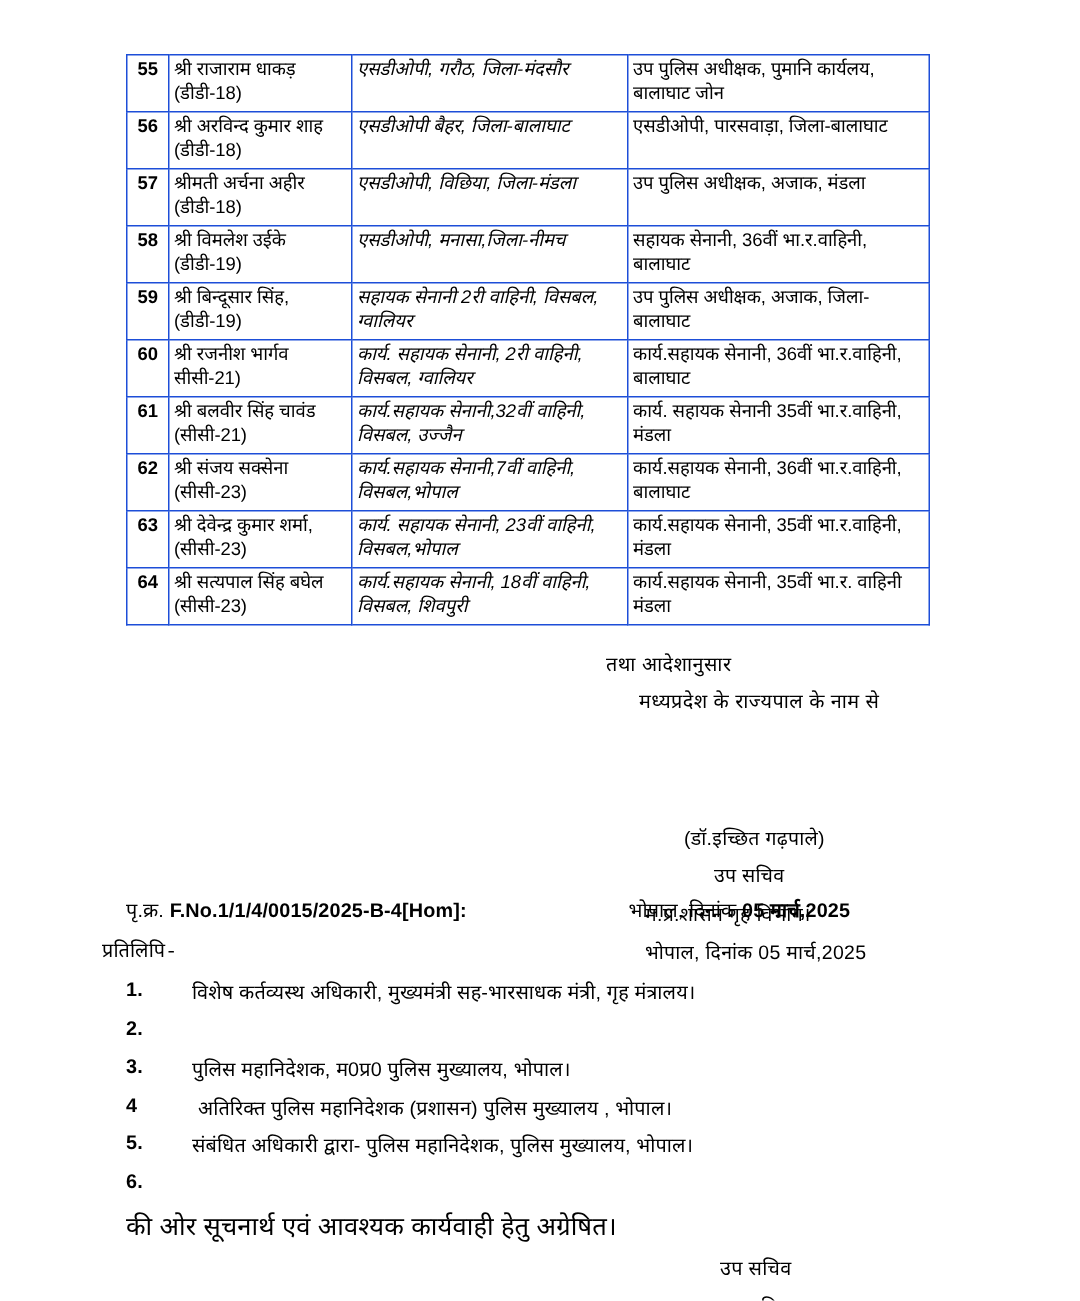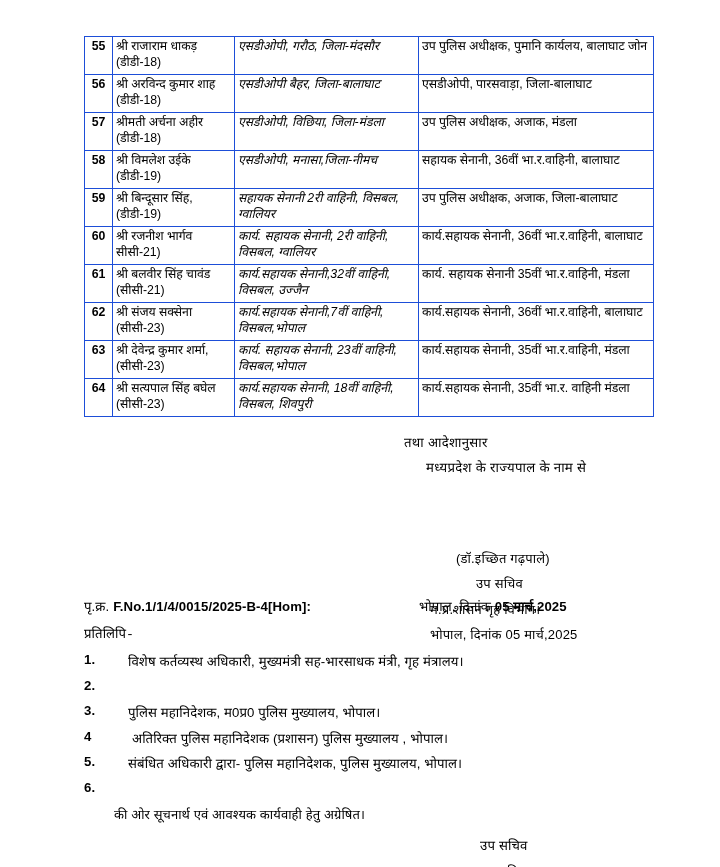--- a/index.html
+++ b/index.html
@@ -49,21 +49,21 @@
     width: 28px;
     text-align: center;
     font-weight: bold;
     font-size: 13.5px;
     vertical-align: middle;
     padding-left: 0;
     padding-right: 0;
   }
   td.col-name   { width: 122px; margin-left: 12px; }
   td.col-from   { width: 184px; font-style: italic; }
-  td.col-to     { width: 235px; }
+  td.col-to     { width: 201px; }
 
   table.officers { border: 1.6px solid #6e6e6e; }
 
   
   .gov-line {
     position: absolute;
     left: 404px;
     top: 430px;
     width: 300px;
     font-size: 13.2px;
@@ -100,21 +100,21 @@
     display: inline-block;
     width: 335px;
     font-weight: bold;
   }
   .ref-row .ref-no .ref-prefix { font-weight: normal; text-align: right; }
   .ref-row .ref-place { display: inline-block; }
   .ref-row .ref-place .ref-date { font-weight: bold; }
 
   .copy-to {
     position: absolute;
-    left: 84px;
+    left: 68px;
     top: 624px;
     font-size: 13.2px;
     letter-spacing: 0.1px;
     font-family: Liberation Mono, monospace;
   }
 
   
   .dist-list {
     position: absolute;
     left: 84px;
@@ -133,23 +133,22 @@
     flex: 0 0 44px;
     font-weight: bold;
   }
   .dist-list .dist-text { flex: 1 1 auto; }
   .dist-list .dist-item.indent .dist-text { padding-left: 4px; }
 
   .forward-line {
     position: absolute;
     left: 84px;
     top: 805px;
-    font-size: 13px;
-    letter-spacing: 0.1px;
-    margin-left: 30px;
+    font-size: 17px;
+    letter-spacing: 0.1px;
   }
 
   .footer-sign {
     position: absolute;
     left: 432px;
     top: 833px;
     width: 280px;
     font-size: 13.2px;
     line-height: 1.95;
     letter-spacing: 0.2px;

